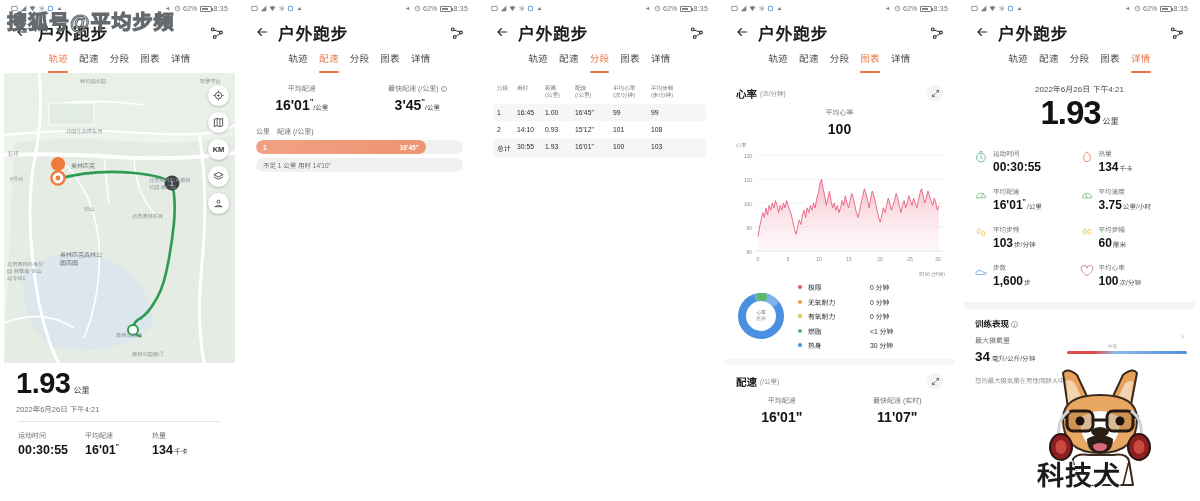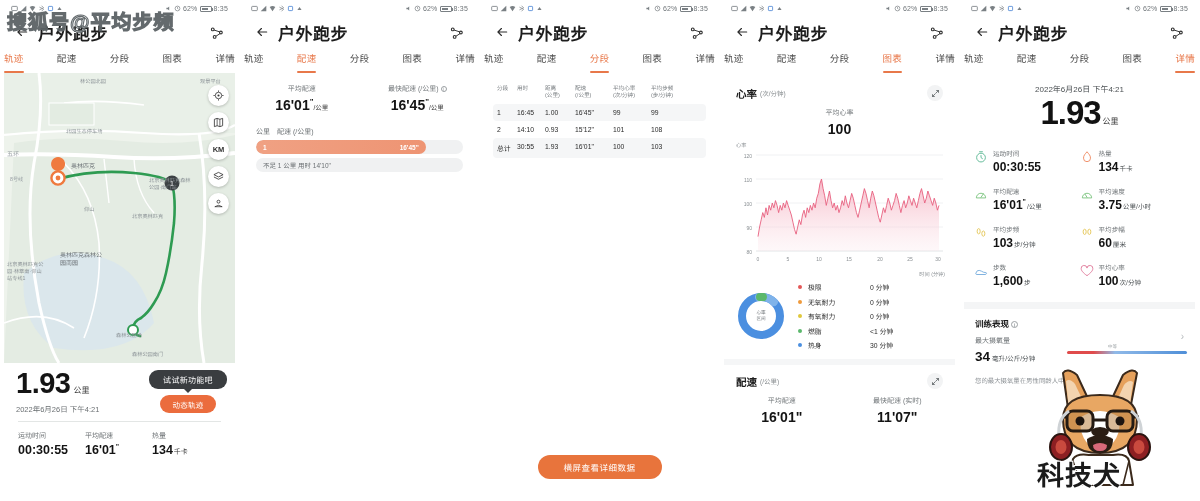--- a/index.html
+++ b/index.html
@@ -39,21 +39,21 @@
     height: 30px; display: flex; align-items: center;
     padding: 0 11px; gap: 9px;
   }
   .back-arrow { width: 14px; height: 14px; color: #2b2b2b; flex: 0 0 auto; }
   .nav-title { font-size: 17px; font-weight: bold; color: #1d1d1d; letter-spacing: .5px;}
   .nav-spacer { flex: 1 1 auto; }
   .share-icon { width: 15px; height: 15px; color: #2b2b2b; }
 
   
   .tabs {
-    display: flex; justify-content: space-between; gap: 11px;
+    display: flex; justify-content: center; gap: 11px;
     padding: 4px 0 0 0; height: 26px;
   }
   .tab {
     font-size: 9.5px; color: #4a4a4a; position: relative;
     padding-bottom: 4px; letter-spacing: .3px;
     cursor: pointer;
   }
   .tab.active { color: #e8784a; }
   .tab.active::after {
     content: ""; position: absolute; left: 0; right: 0; bottom: 0;
@@ -380,24 +380,20 @@
           <div class="lbl">平均配速</div>
           <div class="val"><span>16'01</span><sup>"</sup></div>
         </div>
         <div class="p1-stat">
           <div class="lbl">热量</div>
           <div class="val"><span>134</span><span class="u">千卡</span></div>
         </div>
       </div>
     </div>
 
-    <div class="tooltip-wrap">
-      <div class="tooltip">试试新功能吧</div>
-      <div class="pill-btn">动态轨迹</div>
-    </div>
 
     <div class="sohu-wm">搜狐号@平均步频</div>
   </div>
 
   <div class="gap"></div>
 
   <div class="panel">
     <div class="statusbar">
       <div class="sb-left">
         <svg class="sbicon" viewBox="0 0 10 10">
@@ -457,21 +453,21 @@
       <div class="tab">详情</div>
     </div>
 
     <div class="two-col">
       <div class="col">
         <div class="lbl">平均配速</div>
         <div class="big"><span>16'01</span><sup>"</sup><span class="u">/公里</span></div>
       </div>
       <div class="col">
         <div class="lbl"><span>最快配速 (/公里)</span> <span class="info">i</span></div>
-        <div class="big"><span>16'45</span><sup>"</sup><span class="u">/公里</span></div>
+        <div class="big"><span>3'45</span><sup>"</sup><span class="u">/公里</span></div>
       </div>
     </div>
 
     <div class="pace-head">
       <span>公里</span>
       <span>配速 (/公里)</span>
     </div>
     <div class="pacebars">
       <div class="pacebar-track">
         <div class="pacebar-fill" style="width:82%;">
@@ -591,21 +587,20 @@
       <div class="seg-row alt">
         <div class="c0">总计</div>
         <div class="c1">30:55</div>
         <div class="c2">1.93</div>
         <div class="c3">16'01"</div>
         <div class="c4">100</div>
         <div class="c5">103</div>
       </div>
     </div>
 
-    <div class="orange-btn">横屏查看详细数据</div>
   </div>
 
   <div class="gap"></div>
 
   <div class="panel">
     <div class="statusbar">
       <div class="sb-left">
         <svg class="sbicon" viewBox="0 0 10 10">
             <rect x="1" y="2" width="8" height="6" rx="1" fill="none" stroke="#7a8084" stroke-width="1.2"></rect>
           </svg>

